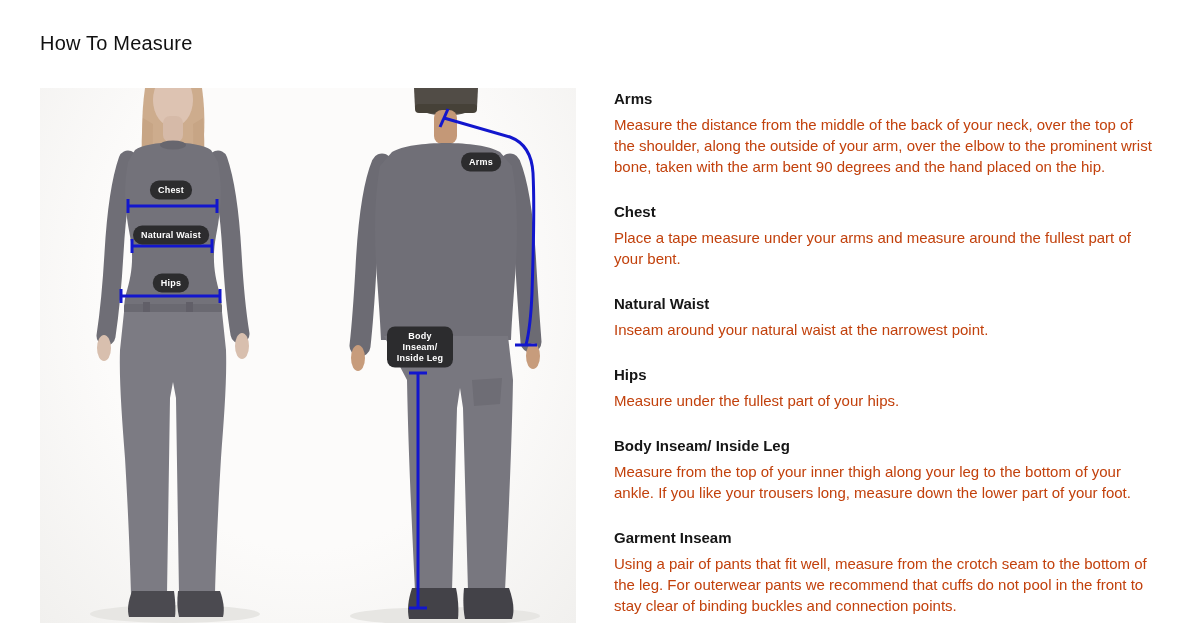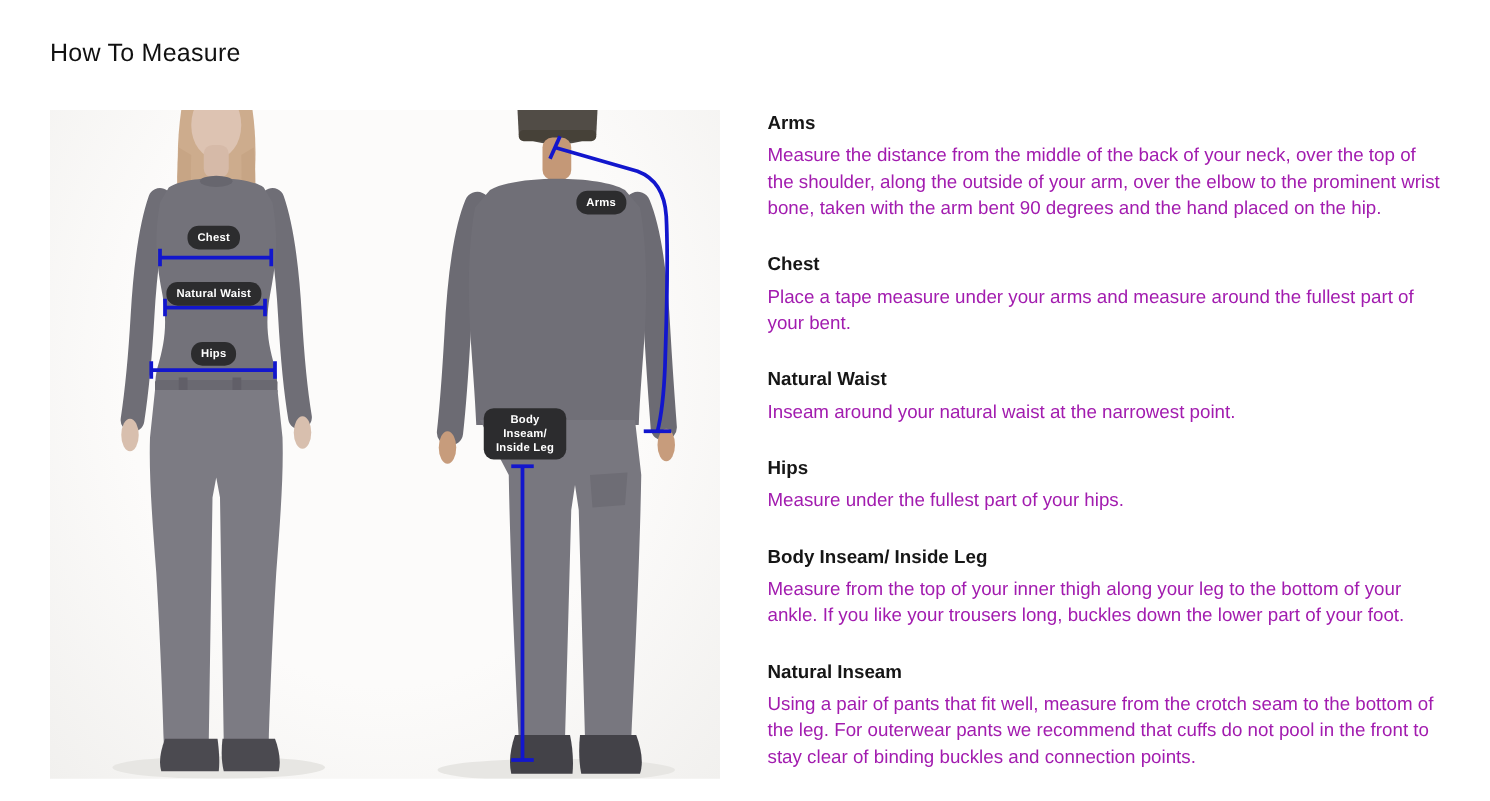--- a/index.html
+++ b/index.html
@@ -34,21 +34,21 @@
   .pill-arms         { left: 441px; top:  74px; }
   .pill-body-inseam  { left: 380px; top: 259px; }
 
   
   .measure-col { position: absolute; left: 614px; top: 90px; width: 540px; }
   .measure-section { margin-bottom: 26px; }
   .measure-section h3 {
     font-size: 15px; font-weight: 700; color: #161616; margin-bottom: 7px;
   }
   .measure-section p {
-    font-size: 15px; line-height: 21px; color: #a21caf; font-weight: 400;
+    font-size: 15px; line-height: 21px; color: #c2410c; font-weight: 400;
   }
 </style>
 </head>
 <body>
 
 <h1 class="page-title">How To Measure</h1>
 
 <div class="figure-panel">
   <svg width="536" height="535" viewBox="0 0 536 535" aria-hidden="true">
 
@@ -159,19 +159,19 @@
   <div class="measure-section">
     <h3>Natural Waist</h3>
     <p>Inseam around your natural waist at the narrowest point.</p>
   </div>
   <div class="measure-section">
     <h3>Hips</h3>
     <p>Measure under the fullest part of your hips.</p>
   </div>
   <div class="measure-section">
     <h3>Body Inseam/ Inside Leg</h3>
-    <p>Measure from the top of your inner thigh along your leg to the bottom of your ankle. If you like your trousers long, buckles down the lower part of your foot.</p>
+    <p>Measure from the top of your inner thigh along your leg to the bottom of your ankle. If you like your trousers long, measure down the lower part of your foot.</p>
   </div>
   <div class="measure-section">
-    <h3>Natural Inseam</h3>
+    <h3>Garment Inseam</h3>
     <p>Using a pair of pants that fit well, measure from the crotch seam to the bottom of the leg. For outerwear pants we recommend that cuffs do not pool in the front to stay clear of binding buckles and connection points.</p>
   </div>
 </div>
 
 </body></html>

